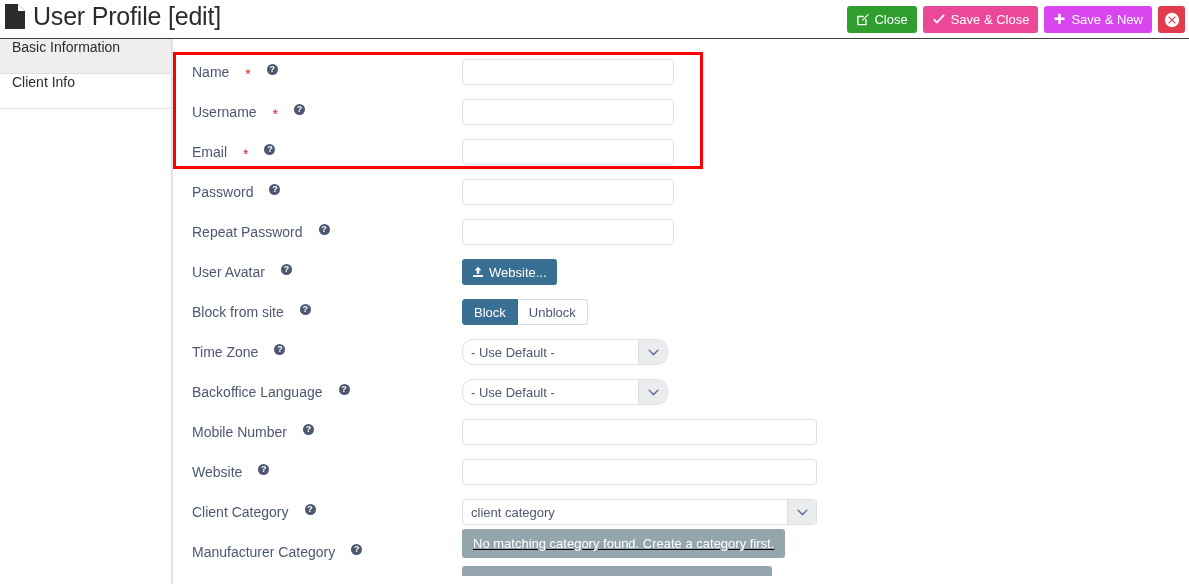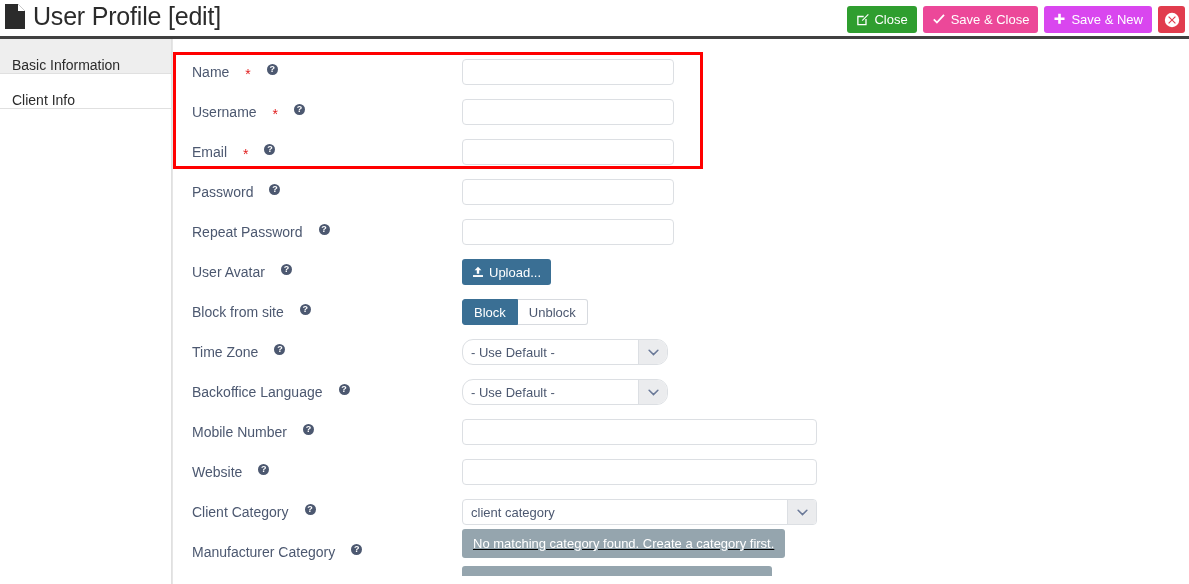--- a/index.html
+++ b/index.html
@@ -8,21 +8,21 @@
     width: 1189px; height: 584px;
     background: #ffffff;
     font-family: "Liberation Sans", sans-serif;
     overflow: hidden;
   }
 
   
   .header {
     position: relative;
     height: 39px;
-    border-bottom: 3px solid #404040;
+    border-bottom: 1px solid #404040;
     background: #ffffff;
   }
   .title-wrap {
     position: absolute;
     left: 4px; top: 2px;
     display: flex;
     align-items: center;
     gap: 7px;
   }
   .doc-icon { width: 22px; height: 27px; position: relative; display: block; }
@@ -68,21 +68,21 @@
   .sidebar {
     width: 172px;
     flex: 0 0 172px;
     border-right: 1px solid #e0e0e0;
     padding-top: 0;
     background: #ffffff;
   }
   .side-item {
     height: 35px;
     display: flex;
-    align-items: flex-end;
+    align-items: flex-start;
     padding-left: 12px;
     font-size: 14px;
     color: #2b2b2b;
     border-bottom: 1px solid #e0e0e0;
     cursor: pointer;
   }
   .side-item.active { background: #eeeeee; }
 
   
   .panel {
@@ -361,21 +361,21 @@
           <span class="qmark">?</span>
         </div>
         <div class="control">
           <button class="upload-btn">
             <span class="ico">
               <svg width="12" height="12" viewBox="0 0 14 14">
                 <path d="M7 0.8 L11 5.0 H8.4 V9.0 H5.6 V5.0 H3 Z" fill="#fff"></path>
                 <rect x="1.2" y="10.6" width="11.6" height="2.2" fill="#fff"></rect>
               </svg>
             </span>
-            <span>Upload...</span>
+            <span>Website...</span>
           </button>
         </div>
       </div>
 
       <div class="row">
         <div class="label">
           <span>Block from site</span>
           <span class="qmark">?</span>
         </div>
         <div class="control">

